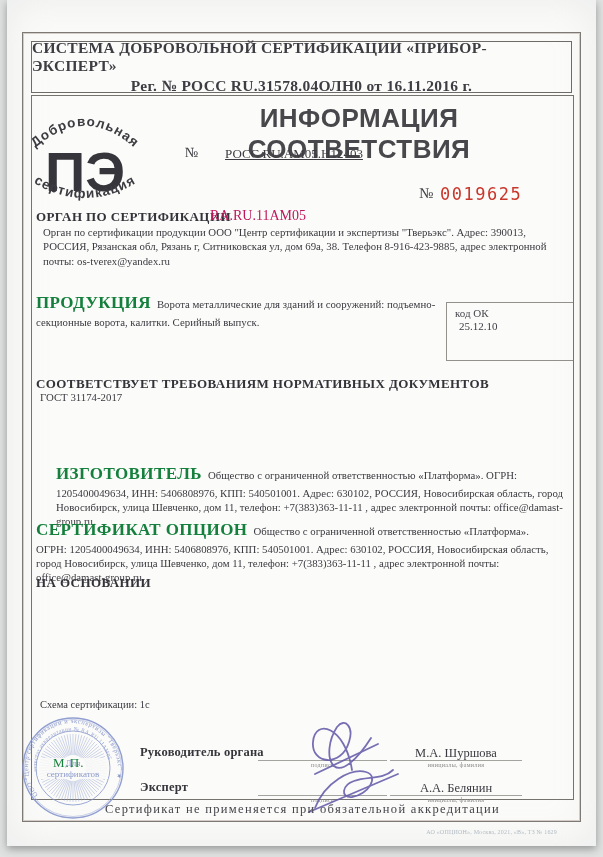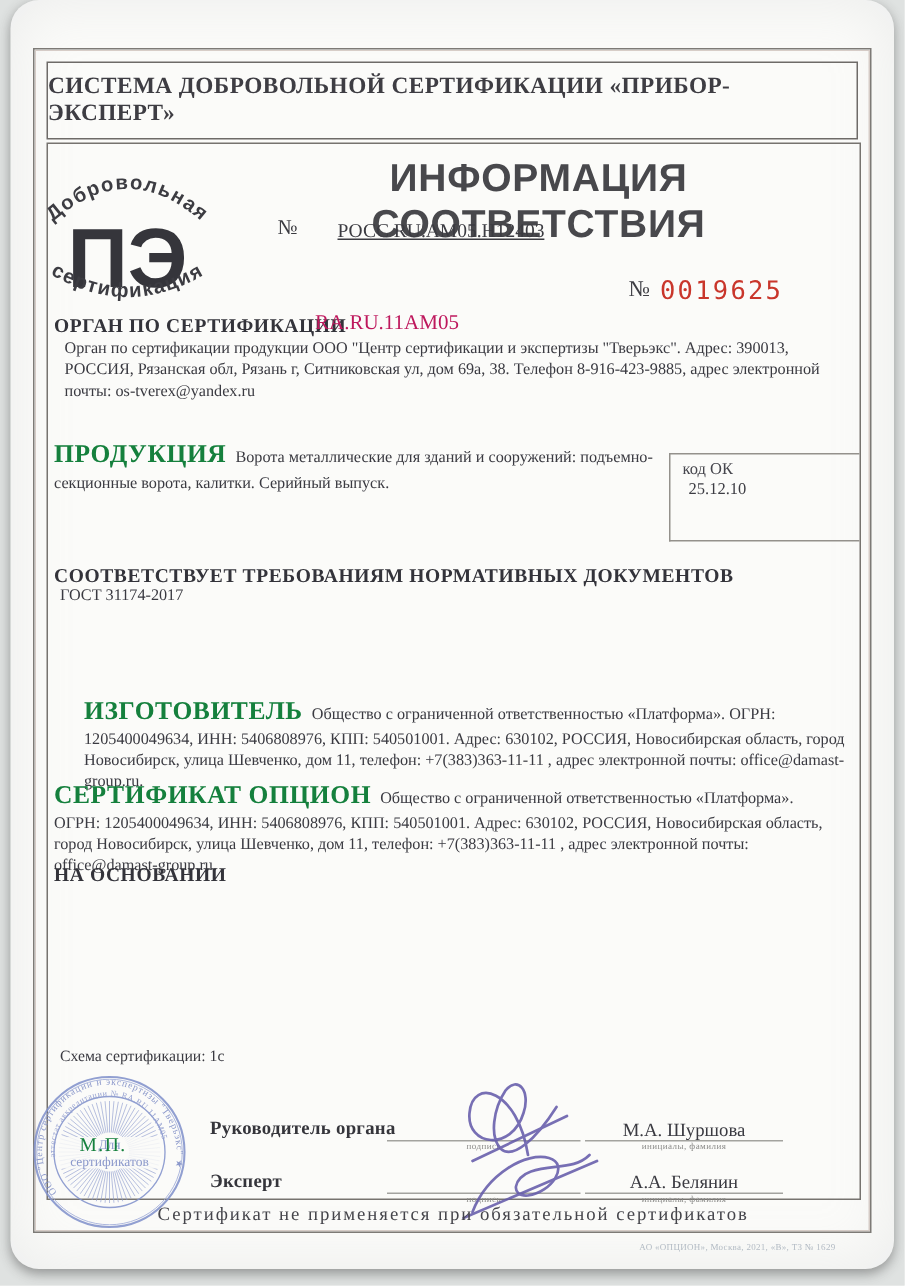--- a/index.html
+++ b/index.html
@@ -1,19 +1,19 @@
 <!DOCTYPE html>
 <html><head>
 <meta charset="utf-8">
 <style>
   html,body{margin:0;padding:0;}
   body{width:603px;height:857px;background:#dcdedd;font-family:"Liberation Serif",serif;}
   .canvas{position:relative;width:603px;height:857px;background:#dfe2e1;overflow:hidden;}
   .page{position:absolute;left:7px;top:0;width:589px;height:846px;background:#fbfbf9;
-        box-shadow:0 3px 8px rgba(60,60,60,.45), inset 0 0 40px rgba(190,195,200,.25);border-radius:19px;}
+        box-shadow:0 3px 8px rgba(60,60,60,.45), inset 0 0 40px rgba(190,195,200,.25);}
   .outer-frame{position:absolute;left:15px;top:32px;width:557px;height:788px;
         border:1px solid #7d7a76;box-shadow:inset 0 0 0 1px rgba(150,120,110,.35);}
   .header-box{position:absolute;left:24px;top:41px;width:539px;height:50px;border:1px solid #6e6b68;
         display:flex;flex-direction:column;align-items:center;justify-content:center;gap:2px;}
   .header-box .hl{font-family:"Liberation Serif",serif;font-weight:bold;font-size:15.5px;color:#3e3d43;letter-spacing:.3px;}
   .main-box{position:absolute;left:24px;top:95px;width:541px;height:703px;border:1px solid #76736f;}
   .abs{position:absolute;}
   .title{left:138px;top:103px;width:428px;text-align:center;font-family:"Liberation Sans",sans-serif;
         font-weight:bold;font-size:26px;color:#48484c;letter-spacing:.5px;}
   .regnum-label{left:178px;top:145px;font-size:14px;color:#3b3b41;}
@@ -42,20 +42,21 @@
 </head>
 <body>
 
 <div class="canvas">
   <div class="page">
 
     <div class="outer-frame"></div>
 
     <div class="header-box">
       <div class="hl">СИСТЕМА ДОБРОВОЛЬНОЙ СЕРТИФИКАЦИИ «ПРИБОР-ЭКСПЕРТ»</div>
+      <div class="hl">Рег. № РОСС RU.31578.04ОЛН0 от 16.11.2016 г.</div>
     </div>
 
     <div class="main-box"></div>
 
     <svg class="abs" style="left:14px;top:96px;" width="132" height="122" viewBox="0 0 132 122">
       <defs>
         <path id="arcTop" d="M 12,54 Q 64,6 116,54"></path>
         <path id="arcBottom" d="M 8,84 Q 64,120 120,84"></path>
       </defs>
       <text font-size="13.5" font-weight="bold" fill="#3c3c42" letter-spacing="1">
@@ -213,17 +214,17 @@
 
     <svg class="abs" style="left:250px;top:698px;" width="170" height="120" viewBox="0 0 170 120">
       <g id="ink" fill="none" stroke-width="1.8" stroke-linecap="round" opacity="0.85" stroke="#6157a8">
         <path d="M 95,72 C 88,28 58,20 56,44 C 54,66 84,70 92,44 C 97,29 88,19 80,29 C 72,41 69,60 77,68 C 85,75 100,62 114,40"></path>
         <path d="M 58,76 L 121,46"></path>
         <path d="M 58,110 C 68,84 94,70 109,74 C 123,78 111,97 95,99 C 83,100 85,87 97,83 C 111,78 126,82 136,72"></path>
         <path d="M 52,114 L 141,76"></path>
       </g>
     </svg>
 
-    <div class="abs footer-note">Сертификат не применяется при обязательной сертификатов</div>
+    <div class="abs footer-note">Сертификат не применяется при обязательной аккредитации</div>
     <div class="abs print-ref">АО «ОПЦИОН», Москва, 2021, «В», ТЗ № 1629</div>
 
   </div>
 </div>
 
 </body></html>

